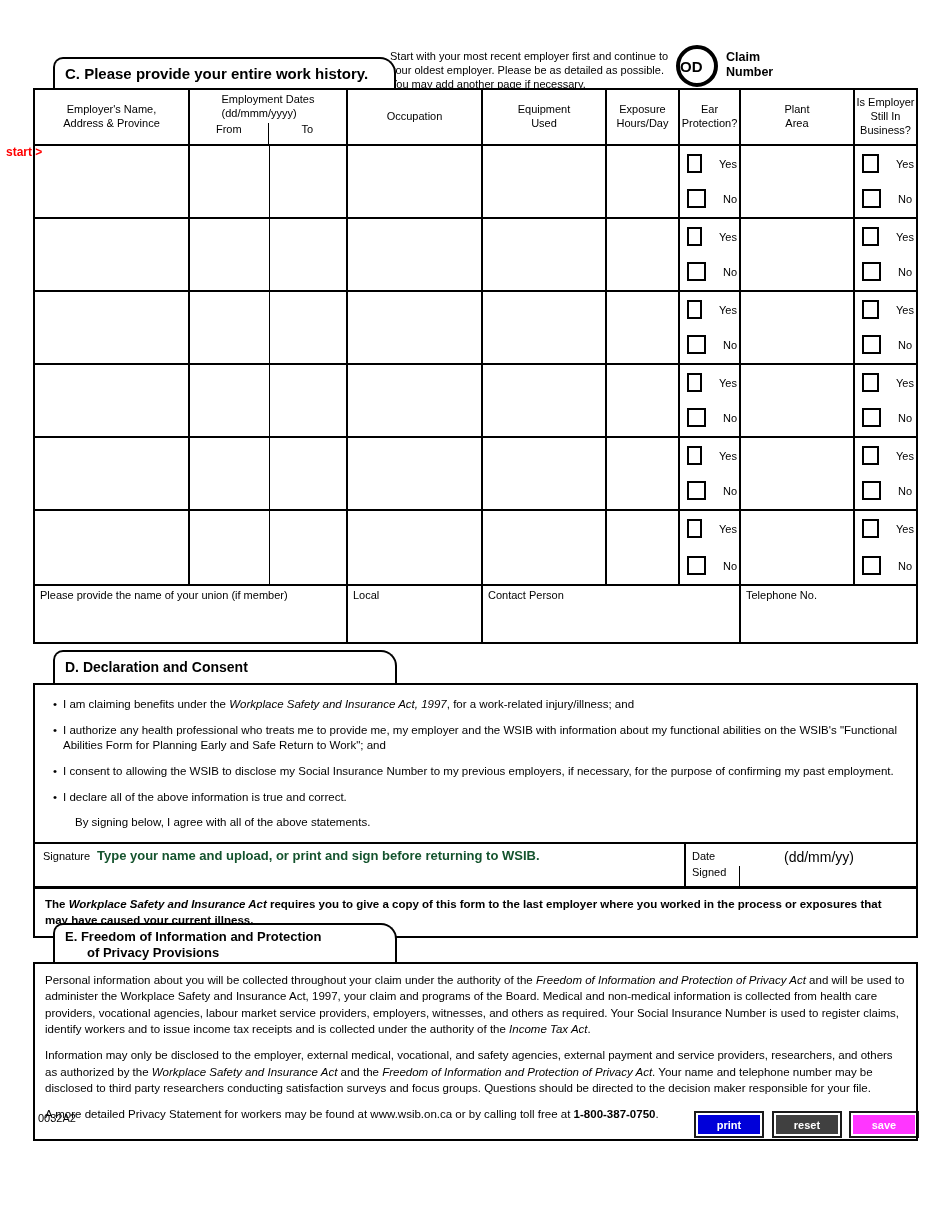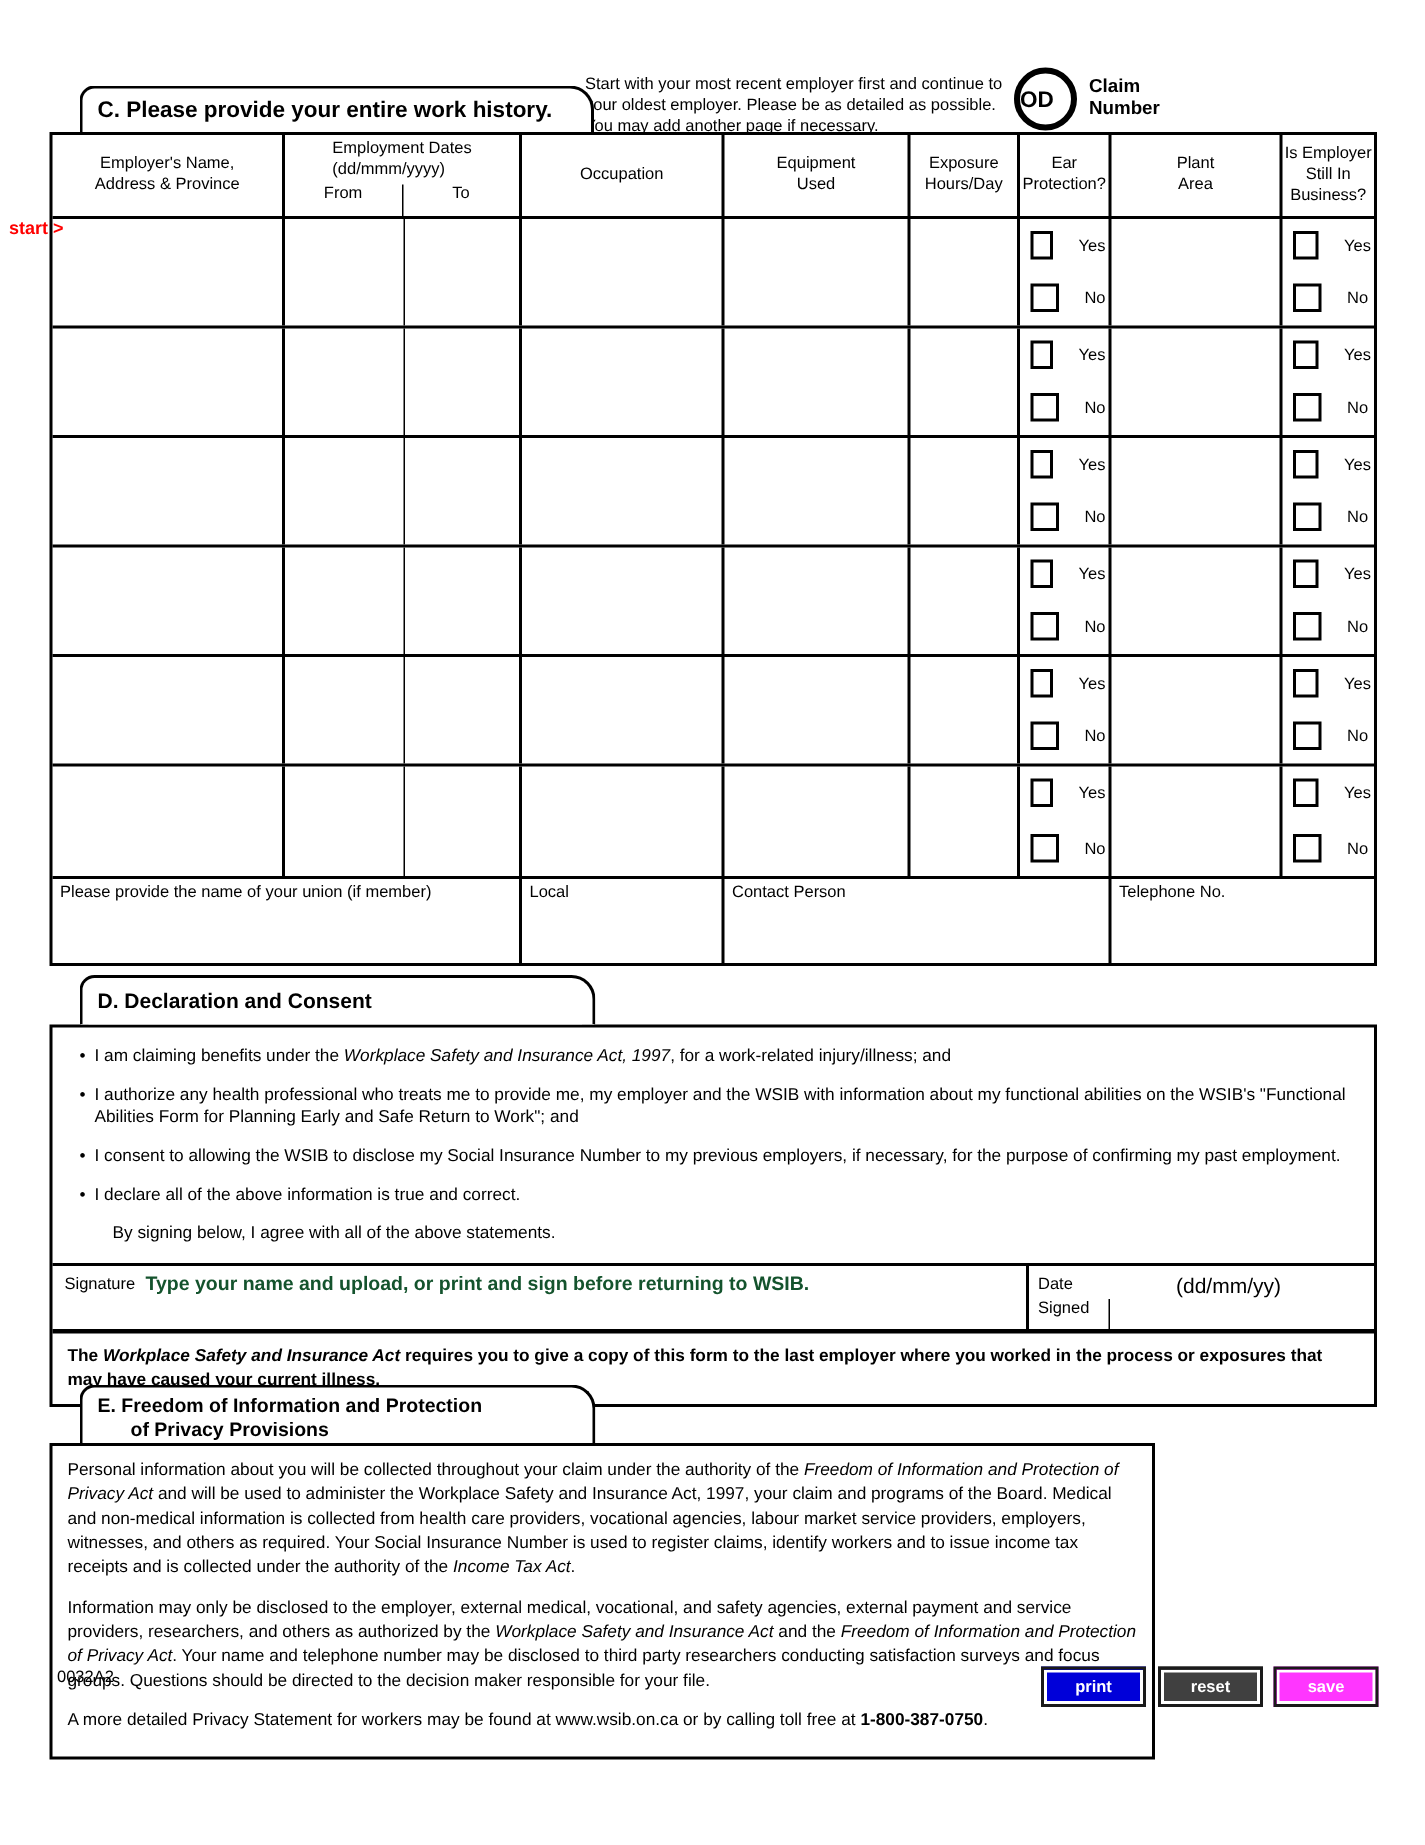--- a/index.html
+++ b/index.html
@@ -60,21 +60,21 @@
   .siglabel { position:absolute; left:8px; top:6px; font-size:11px; }
   .siginstr { position:absolute; left:62px; top:4px; font-size:13px; font-weight:bold; }
   .datecell { position:absolute; right:0; top:0; width:232px; height:100%; border-left:2px solid #000; }
   .datelabel { position:absolute; left:6px; top:5px; font-size:11px; line-height:1.45; white-space:pre-line; }
   .dateformat { position:absolute; left:98px; top:5px; font-size:14px; }
   .datetick { position:absolute; left:53px; top:22px; bottom:0; width:1px; background:#000; }
   .statement { border-top:3px solid #000; padding:7px 10px 8px 10px; font-size:11.5px;
                line-height:1.4; min-height:41px; }
 
   
-  .ebox { position:absolute; left:33px; top:962px; width:737px; border:2px solid #000; z-index:2;
+  .ebox { position:absolute; left:33px; top:962px; width:885px; border:2px solid #000; z-index:2;
           padding:8px 10px 6px 10px; }
   .epara { font-size:11.5px; line-height:1.42; margin-bottom:10px; }
 
   
   .formnum { position:absolute; left:38px; top:1112px; font-size:11px; }
   .btn { position:absolute; top:1111px; width:70px; height:27px; border:2px solid #1a1a1a;
          box-shadow:inset 0 0 0 2px #fff; color:#fff; font-weight:bold; font-size:11px;
          font-family:"Liberation Sans", sans-serif; cursor:pointer; }
   .btn-print { left:694px; }
   .btn-reset { left:772px; }

